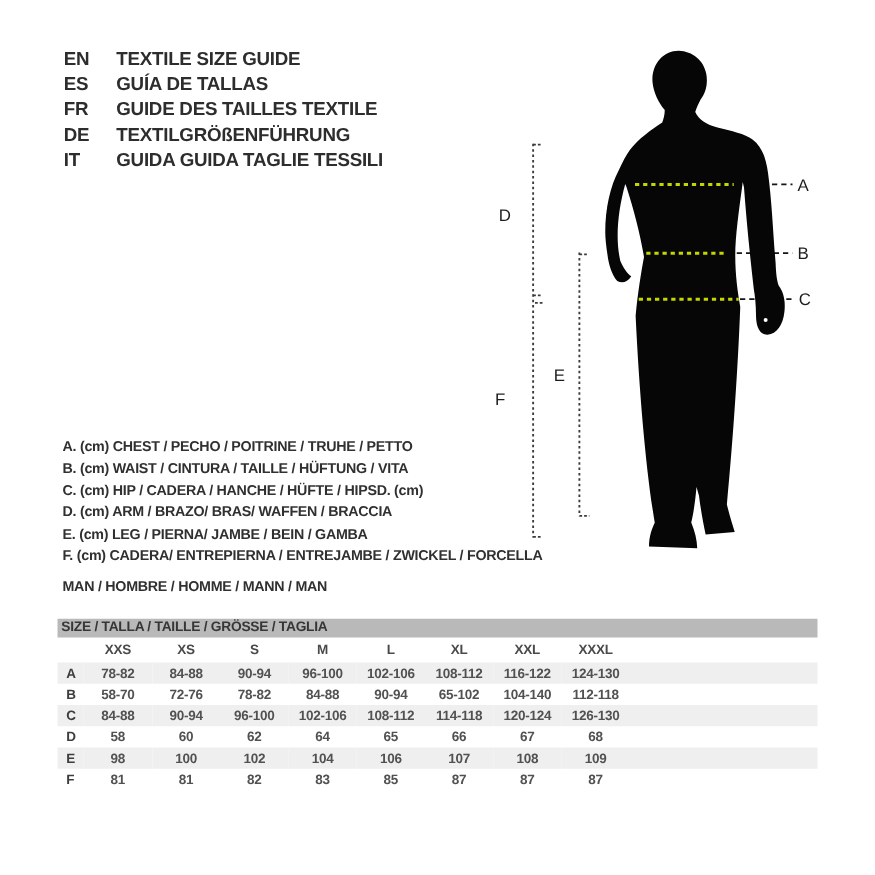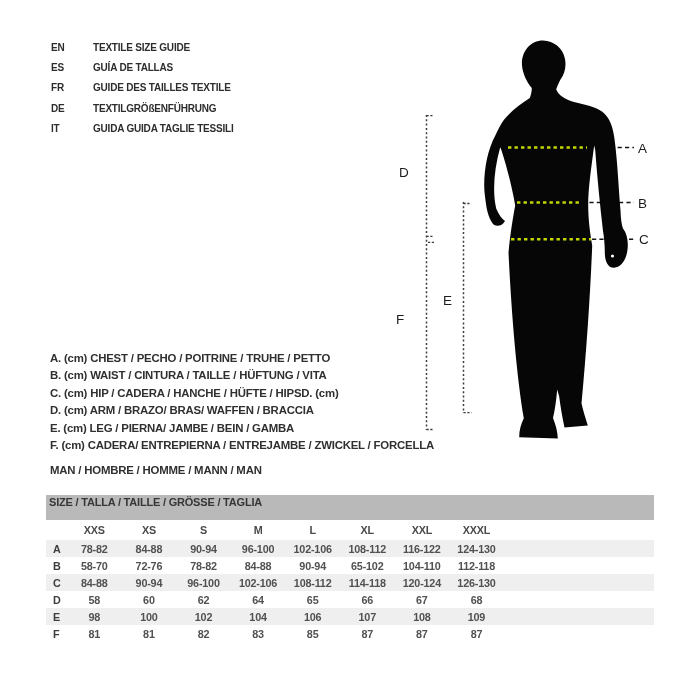--- a/index.html
+++ b/index.html
@@ -5,40 +5,40 @@
   html,body{margin:0;padding:0;}
   body{
     width:700px;height:700px;background:#ffffff;position:relative;overflow:hidden;
     font-family:"Liberation Sans","DejaVu Sans",sans-serif;
     -webkit-font-smoothing:antialiased;
   }
   
   .lang-block{position:absolute;left:51px;top:37px;}
   .lang-row{display:flex;height:20.4px;align-items:center;}
   .lang-code,.lang-title{
-    font-size:10px;font-weight:700;color:#2d2d2d;letter-spacing:-0.2px;white-space:nowrap;
+    font-size:15px;font-weight:700;color:#2d2d2d;letter-spacing:-0.2px;white-space:nowrap;
   }
   .lang-code{width:42px;flex:0 0 42px;}
   
   .figure-svg{position:absolute;left:390px;top:25px;width:270px;height:445px;}
   .fig-label{
     font-family:"Liberation Sans","DejaVu Sans",sans-serif;
     font-size:13.5px;font-weight:400;fill:#1c1c1c;
   }
   
   .legend-block{position:absolute;left:50px;top:350px;}
   .legend-line{
     height:17.4px;line-height:17.4px;font-size:11.4px;font-weight:700;
     color:#303030;letter-spacing:-0.2px;white-space:nowrap;
   }
   .gender-line{margin-top:8px;}
   
   .table-wrap{position:absolute;left:46px;top:495px;width:608px;}
   .table-header-bar{
-    height:25px;line-height:15px;background:#b9b9b9;color:#363636;
+    height:15px;line-height:15px;background:#b9b9b9;color:#363636;
     font-size:11px;font-weight:700;letter-spacing:-0.2px;padding-left:3px;
     white-space:nowrap;
   }
   table.size-table{
     table-layout:fixed;border-collapse:collapse;width:608px;
   }
   table.size-table col.c-label{width:21px;}
   table.size-table col.c-size{width:54.6px;}
   table.size-table col.c-fill{width:auto;}
   table.size-table th,table.size-table td{
@@ -211,21 +211,21 @@
           <td></td>
         </tr>
         <tr class="data-row">
           <td class="rowlabel">B</td>
           <td>58-70</td>
           <td>72-76</td>
           <td>78-82</td>
           <td>84-88</td>
           <td>90-94</td>
           <td>65-102</td>
-          <td>104-110</td>
+          <td>104-140</td>
           <td>112-118</td>
           <td></td>
         </tr>
         <tr class="data-row" style="background: rgb(239, 239, 239);">
           <td class="rowlabel">C</td>
           <td>84-88</td>
           <td>90-94</td>
           <td>96-100</td>
           <td>102-106</td>
           <td>108-112</td>

